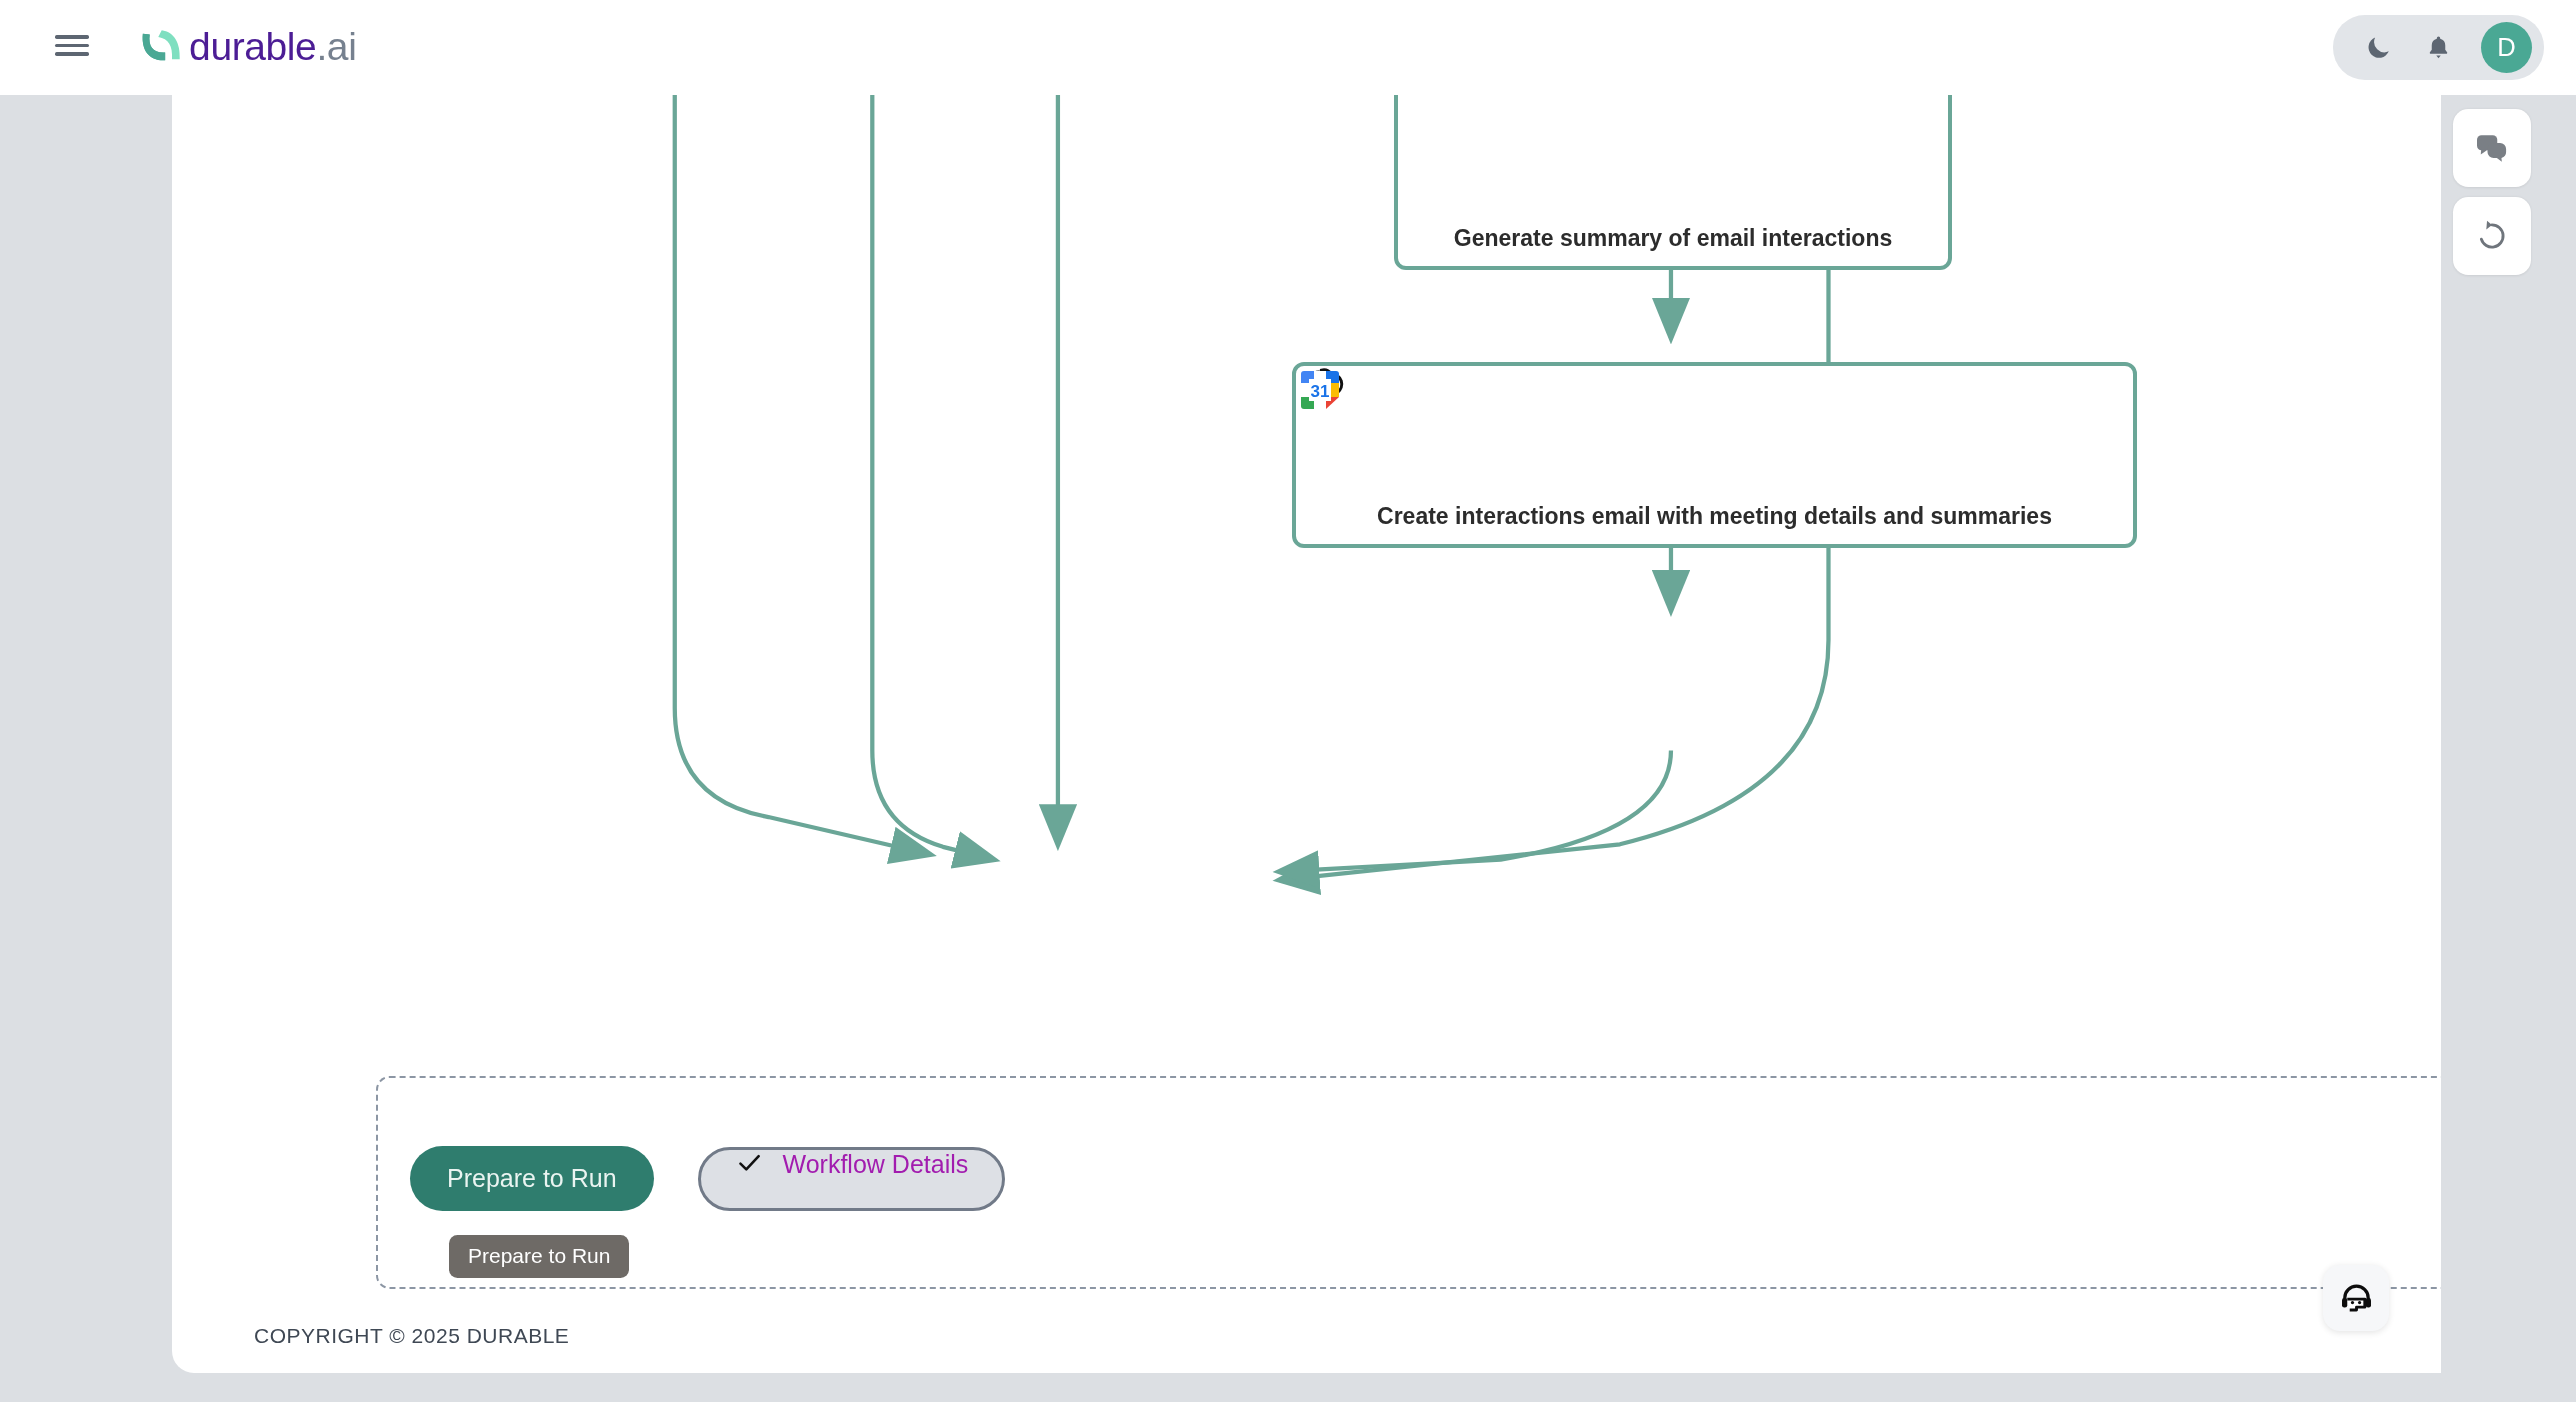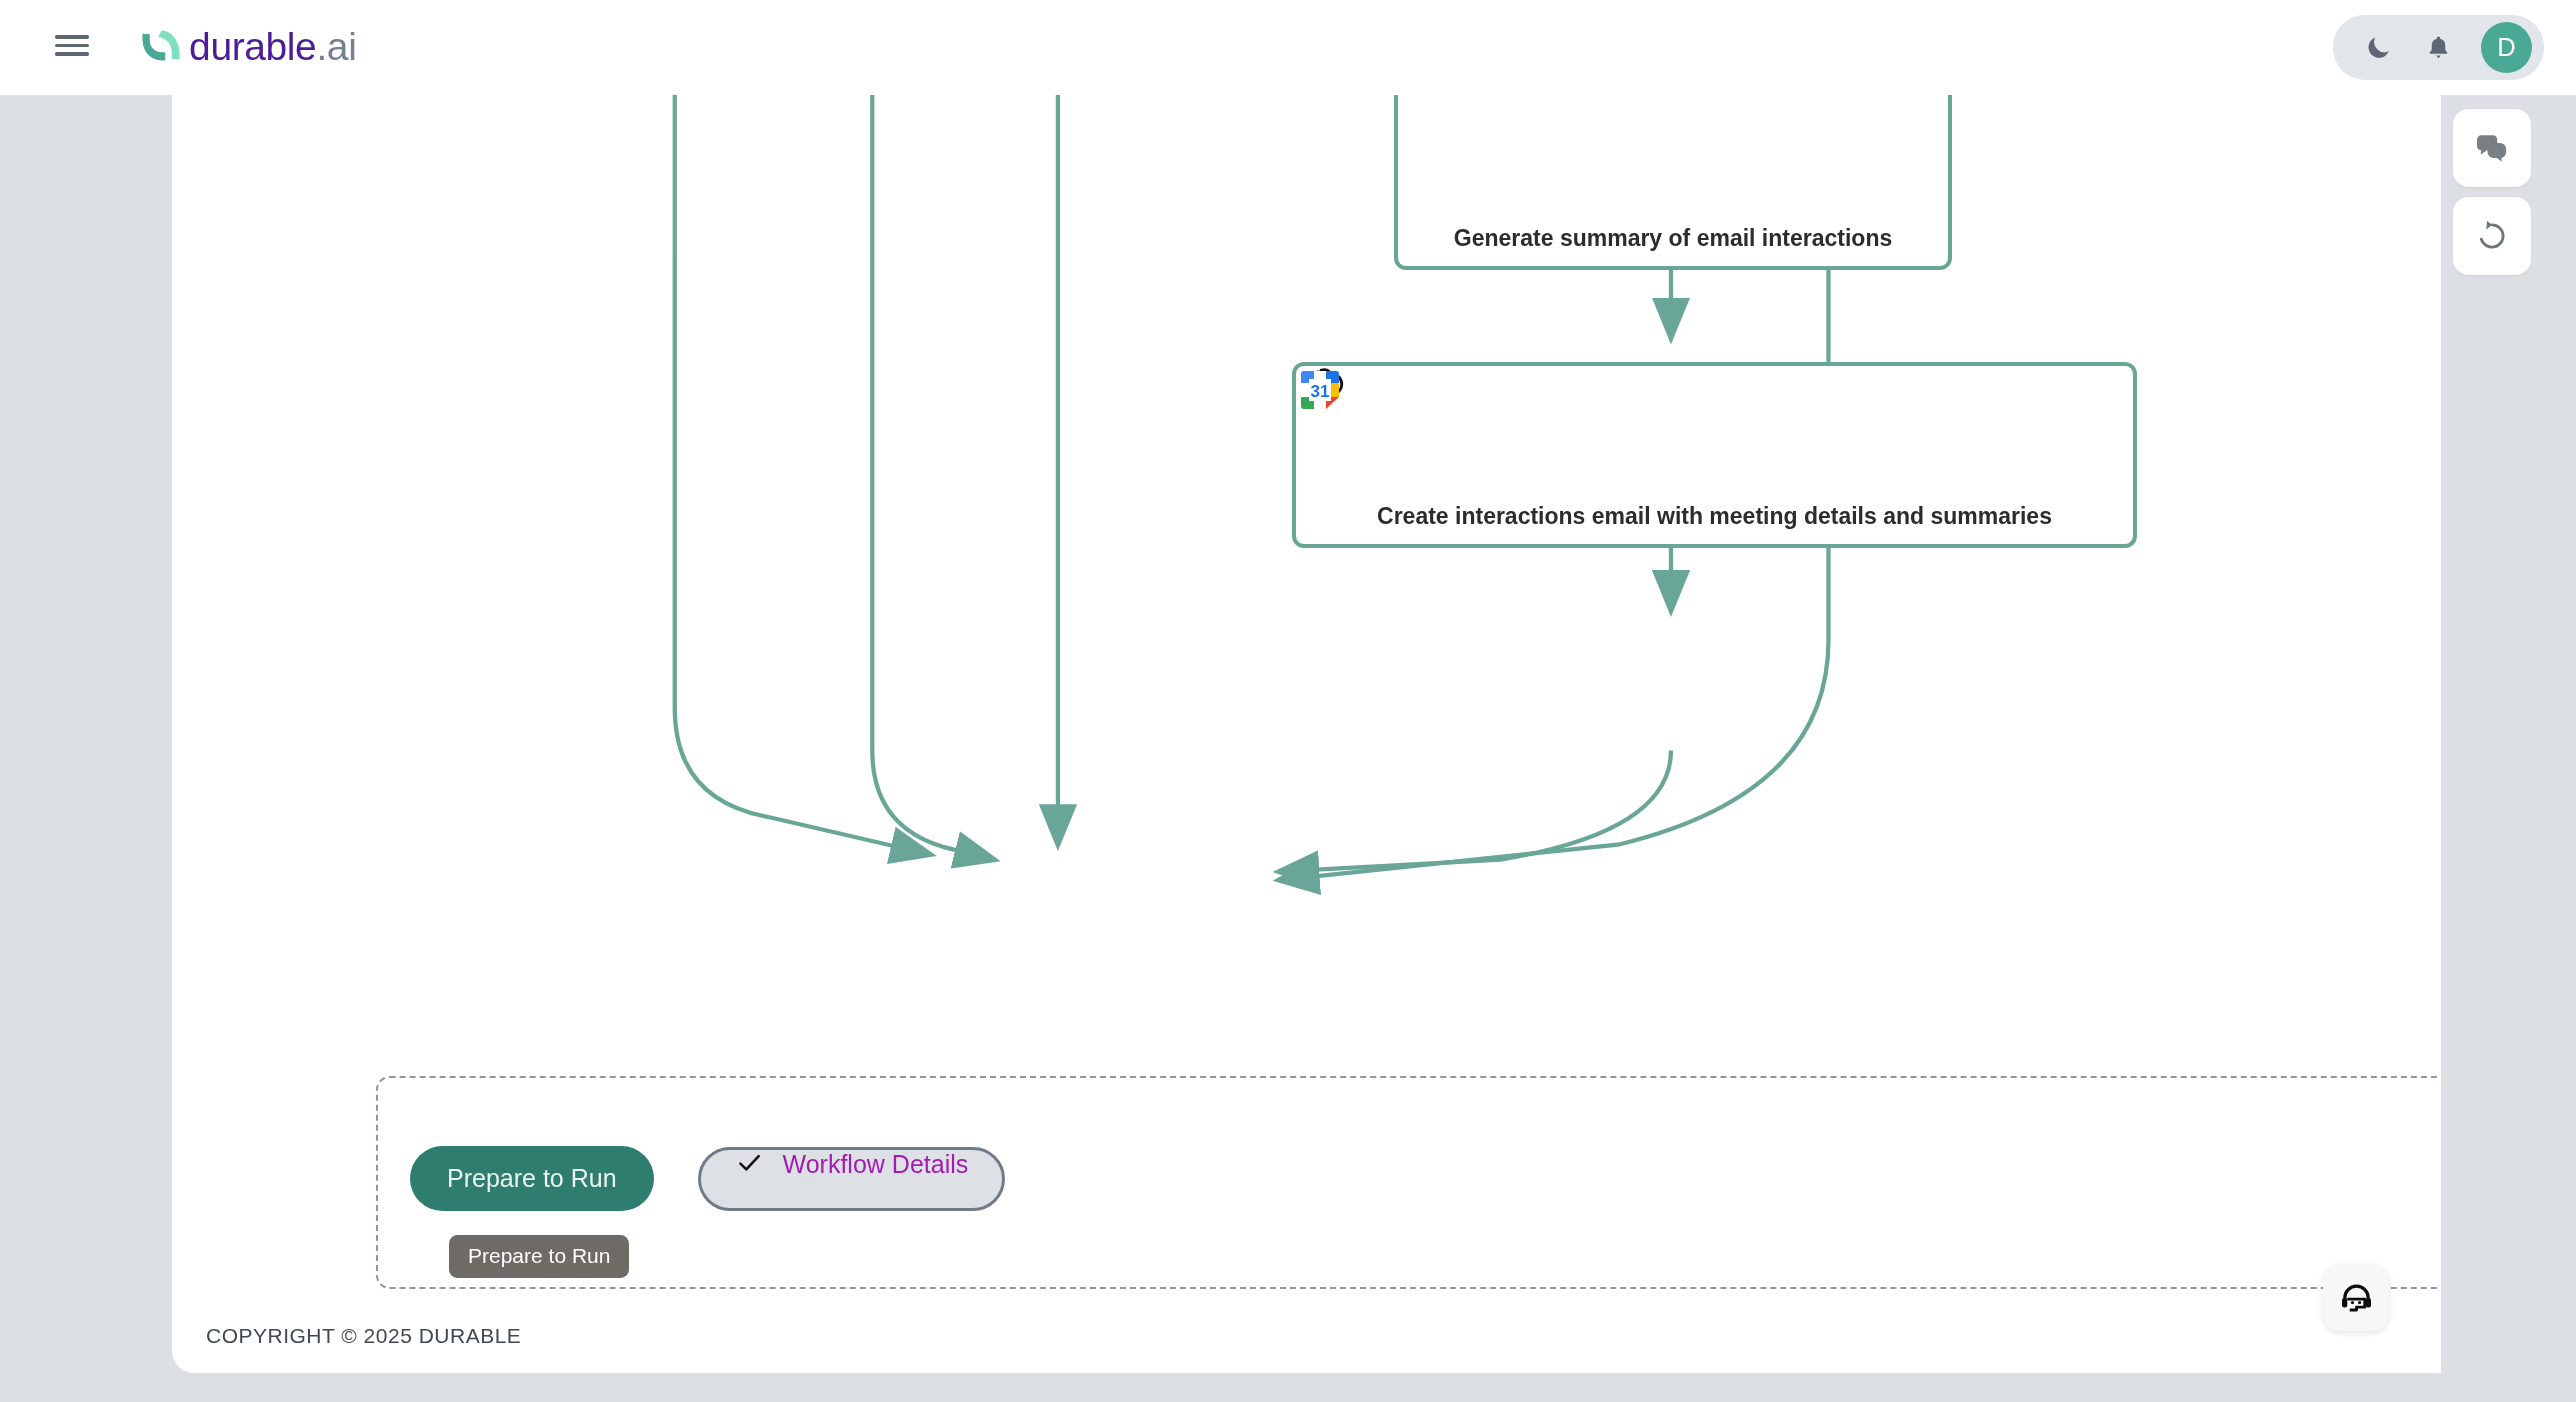--- a/index.html
+++ b/index.html
@@ -91,21 +91,21 @@
   }
   .tooltip {
     position: absolute; left: 277px; top: 1140px;
     background: #6e6a66; color: #fff; border-radius: 8.5px;
     padding: 9.4px 19px; font-size: 21px; white-space: nowrap;
   }
 
   
   .footer {
     position: absolute; left: 0; bottom: 0; width: 1932px; height: 75px;
-    display: flex; align-items: center; padding-left: 34px;
+    display: flex; align-items: center; padding-left: 82px;
   }
   .footer-text { font-size: 21px; color: #3f4854; letter-spacing: 0.5px; }
 
   .support-btn {
     position: absolute; left: 2323px; top: 1265px;
     width: 66px; height: 66px; background: #f6f7f9; border-radius: 17px;
     display: flex; align-items: center; justify-content: center; cursor: pointer;
     box-shadow: 0 1.7px 6.8px rgba(0,0,0,.10); z-index: 20;
   }
 </style>

